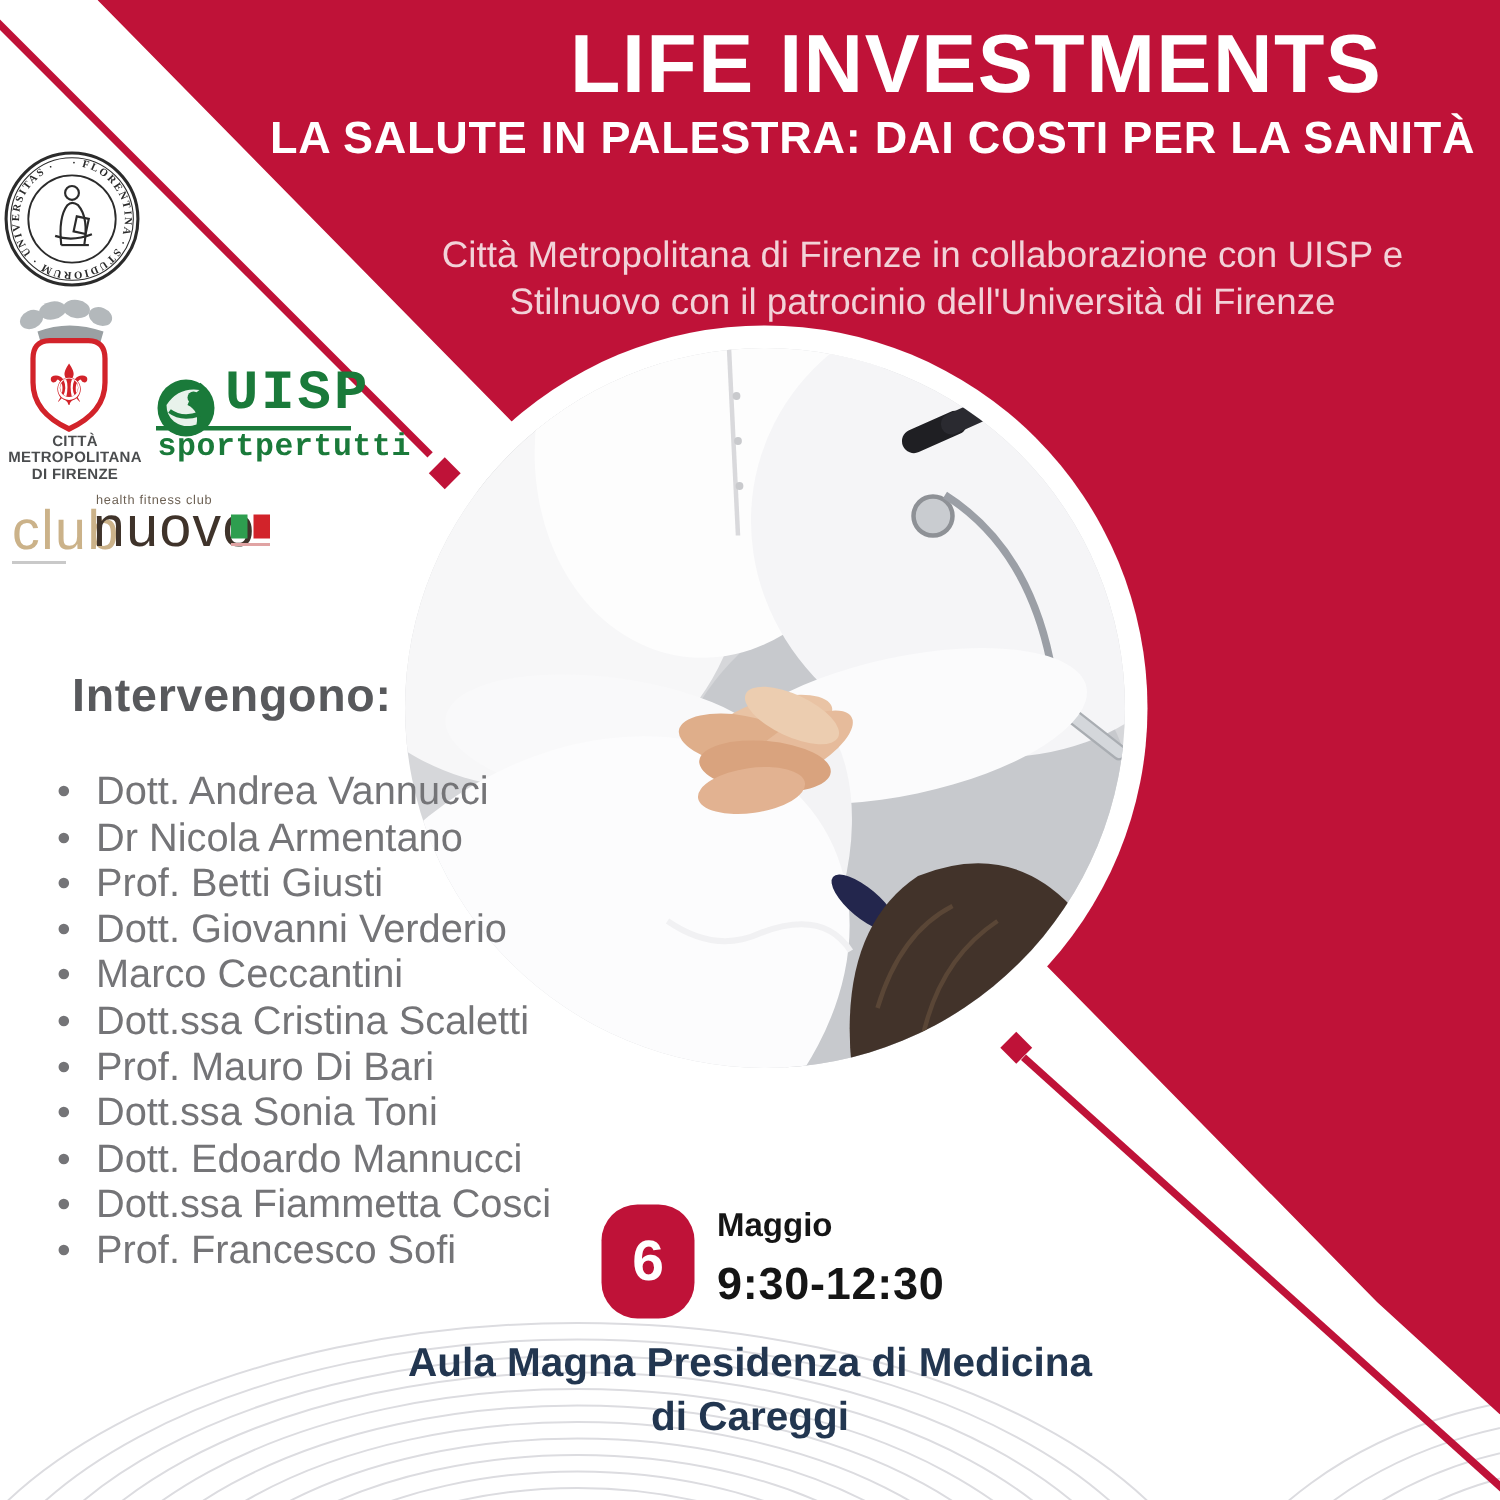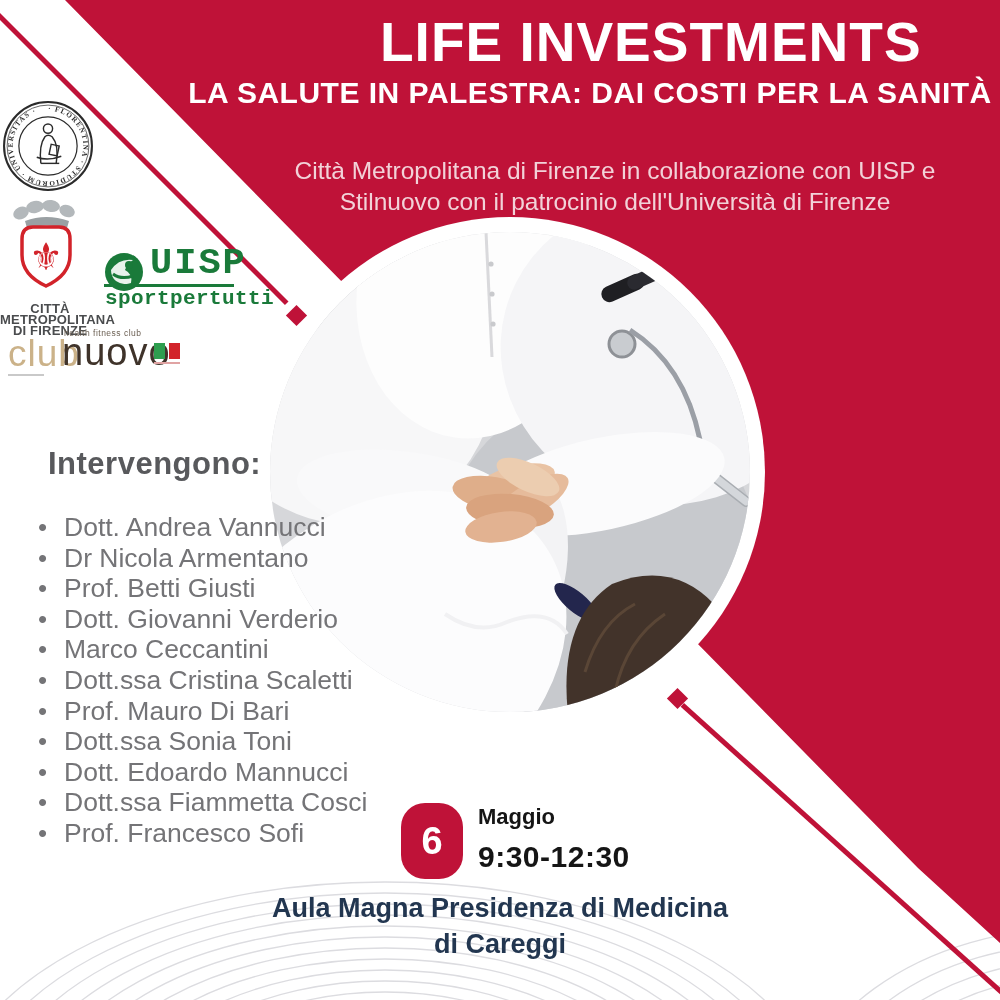--- a/index.html
+++ b/index.html
@@ -26,36 +26,36 @@
   .arrowhead-1{left:289px;top:308px;}
   .arrowhead-2{left:670px;top:691px;}
 
   
   .photo-ring{left:255px;top:217px;width:510px;height:510px;border-radius:50%;background:#ffffff;z-index:3;}
   .photo{left:270px;top:232px;width:480px;height:480px;z-index:4;}
 
   
   .title{left:380px;top:10px;width:612px;color:#ffffff;
     font-size:55px;font-weight:800;letter-spacing:1px;z-index:6;}
-  .subtitle{left:180px;width:820px;text-align:center;color:#ffffff;
+  .subtitle{left:180px;width:820px;color:#ffffff;
     font-size:30px;font-weight:700;letter-spacing:0.5px;z-index:6;}
   .subtitle.l1{top:76px;}
   .subtitle.l2{top:114px;}
   .collab{left:230px;width:770px;text-align:center;color:#f2d2d8;
     font-size:24.5px;font-weight:500;z-index:6;}
   .collab.l1{top:157px;}
   .collab.l2{top:188px;}
 
   
   .seal{left:2px;top:100px;width:92px;height:92px;z-index:6;}
   .citta{left:0;top:199px;width:100px;height:115px;z-index:6;}
   .citta .crown{left:13px;top:0;width:66px;height:30px;}
   .citta .shield{left:20px;top:26px;width:52px;height:64px;}
-  .citta .labels{left:0;top:104px;width:100px;text-align:center;
-    font-size:13px;font-weight:700;color:#4a4c4e;line-height:11px;letter-spacing:0.2px;}
+  .citta .labels{left:0;top:90px;width:100px;text-align:center;
+    font-size:10px;font-weight:700;color:#4a4c4e;line-height:11px;letter-spacing:0.2px;}
   .uisp{left:103px;top:246px;width:136px;height:62px;z-index:6;font-family:Liberation Mono, monospace;}
   .uisp .emblem{left:0;top:4px;width:42px;height:42px;}
   .uisp .acronym{left:47px;top:-4px;font-size:37px;font-weight:800;color:#1a7a3a;letter-spacing:2px;}
   .uisp .rule{left:1px;top:38px;width:130px;height:3px;background:#1a7a3a;}
   .uisp .tagline{left:2px;top:41px;font-size:21px;font-weight:700;color:#1a7a3a;letter-spacing:0.4px;}
   .stilnuovo{left:8px;top:328px;width:180px;height:52px;z-index:6;}
   .stilnuovo .stil{left:0;top:5px;font-size:37px;font-weight:400;color:#cbb289;letter-spacing:1px;}
   .stilnuovo .fitness{left:56px;top:0;font-size:8.5px;font-weight:400;color:#6b5f52;letter-spacing:0.5px;}
   .stilnuovo .nuovo{left:54px;top:3px;font-size:38px;font-weight:500;color:#3f332a;letter-spacing:1px;}
   .stilnuovo .sq{width:11px;height:16px;top:15px;}

